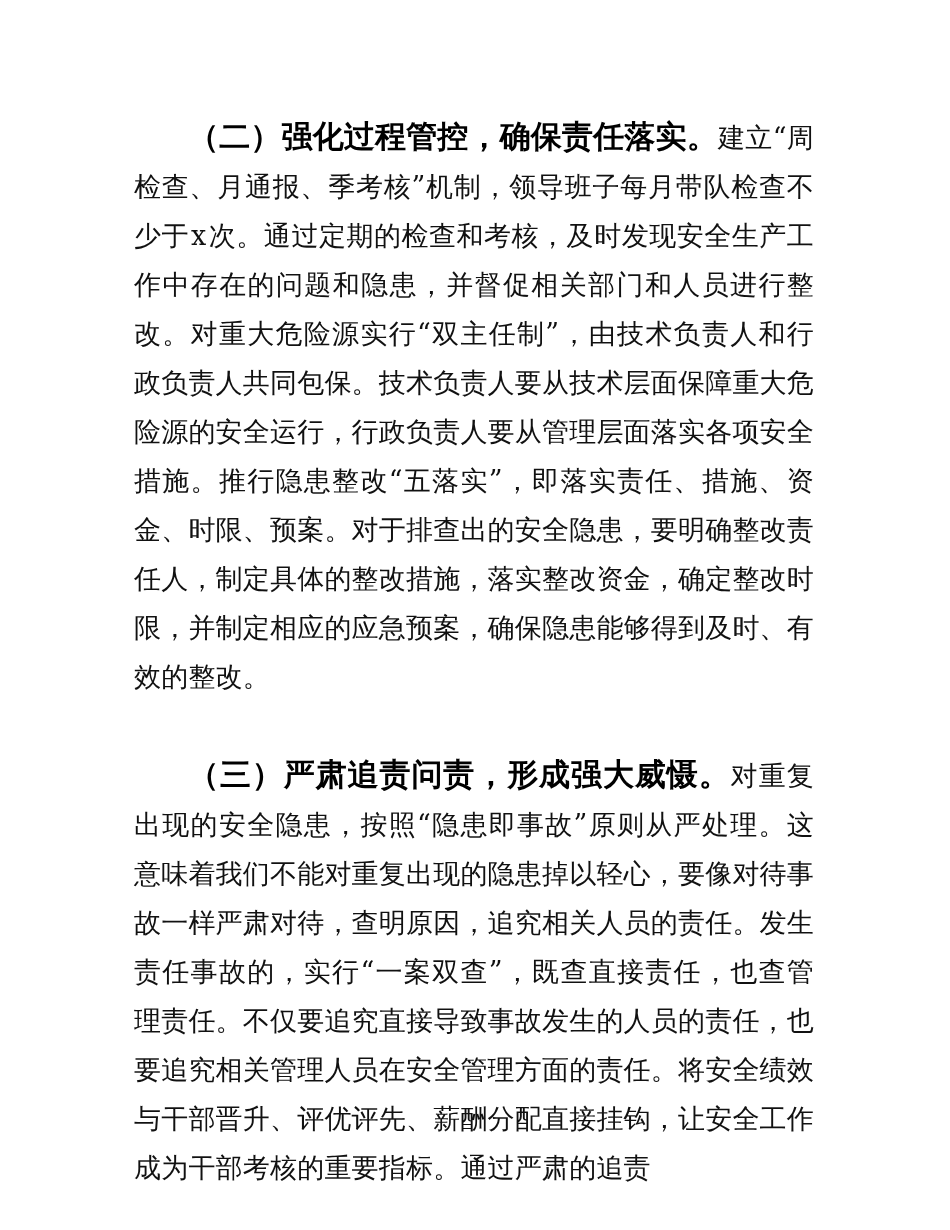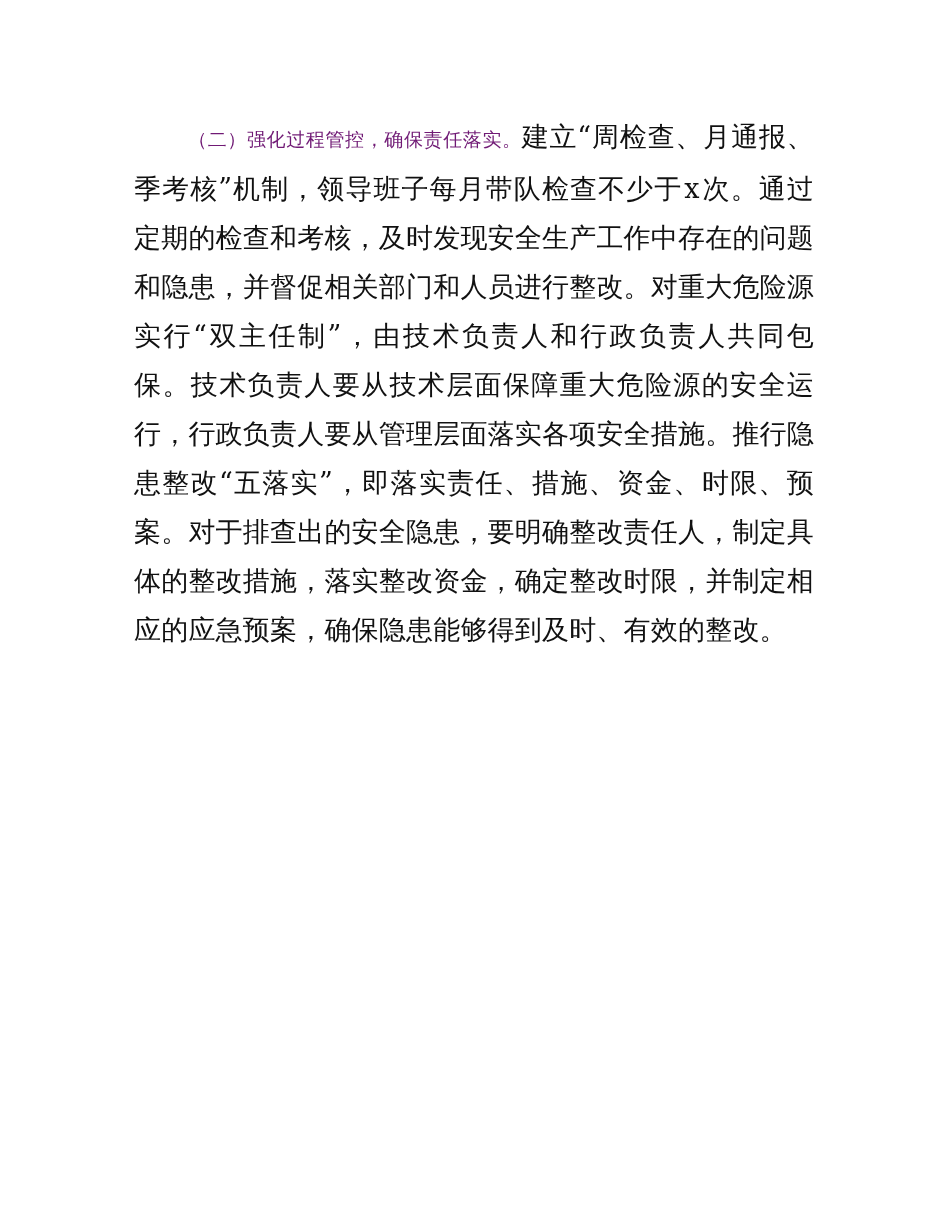--- a/index.html
+++ b/index.html
@@ -37,37 +37,40 @@
     letter-spacing: 0.2px;
     word-break: break-all;
   }
 
   .para + .para {
     margin-top: 49px;
   }
 
   .heading-run {
     font-family: "DejaVu Sans", "Liberation Sans", sans-serif;
-    font-weight: 400;
-    font-size: 19px;
+    font-weight: 700;
+    font-size: 31px;
     letter-spacing: 0px;
-    color: #701a75;
+    color: #000000;
   }
 
   .latin-var {
     font-family: "DejaVu Serif", "Liberation Serif", serif;
     font-style: normal;
     padding: 0 2px;
   }
 </style>
 </head>
 <body>
 
 <div class="page">
   <div class="doc-body">
 
     <p class="para">
       <span class="heading-run">（二）强化过程管控，确保责任落实。</span><span>建立“周检查、月通报、季考核”机制，领导班子每月带队检查不少于</span><span class="latin-var">x</span><span>次。通过定期的检查和考核，及时发现安全生产工作中存在的问题和隐患，并督促相关部门和人员进行整改。对重大危险源实行“双主任制”，由技术负责人和行政负责人共同包保。技术负责人要从技术层面保障重大危险源的安全运行，行政负责人要从管理层面落实各项安全措施。推行隐患整改“五落实”，即落实责任、措施、资金、时限、预案。对于排查出的安全隐患，要明确整改责任人，制定具体的整改措施，落实整改资金，确定整改时限，并制定相应的应急预案，确保隐患能够得到及时、有效的整改。</span>
     </p>
 
+    <p class="para">
+      <span class="heading-run">（三）严肃追责问责，形成强大威慑。</span><span>对重复出现的安全隐患，按照“隐患即事故”原则从严处理。这意味着我们不能对重复出现的隐患掉以轻心，要像对待事故一样严肃对待，查明原因，追究相关人员的责任。发生责任事故的，实行“一案双查”，既查直接责任，也查管理责任。不仅要追究直接导致事故发生的人员的责任，也要追究相关管理人员在安全管理方面的责任。将安全绩效与干部晋升、评优评先、薪酬分配直接挂钩，让安全工作成为干部考核的重要指标。通过严肃的追责</span>
+    </p>
 
   </div>
 </div>
 
 </body></html>

